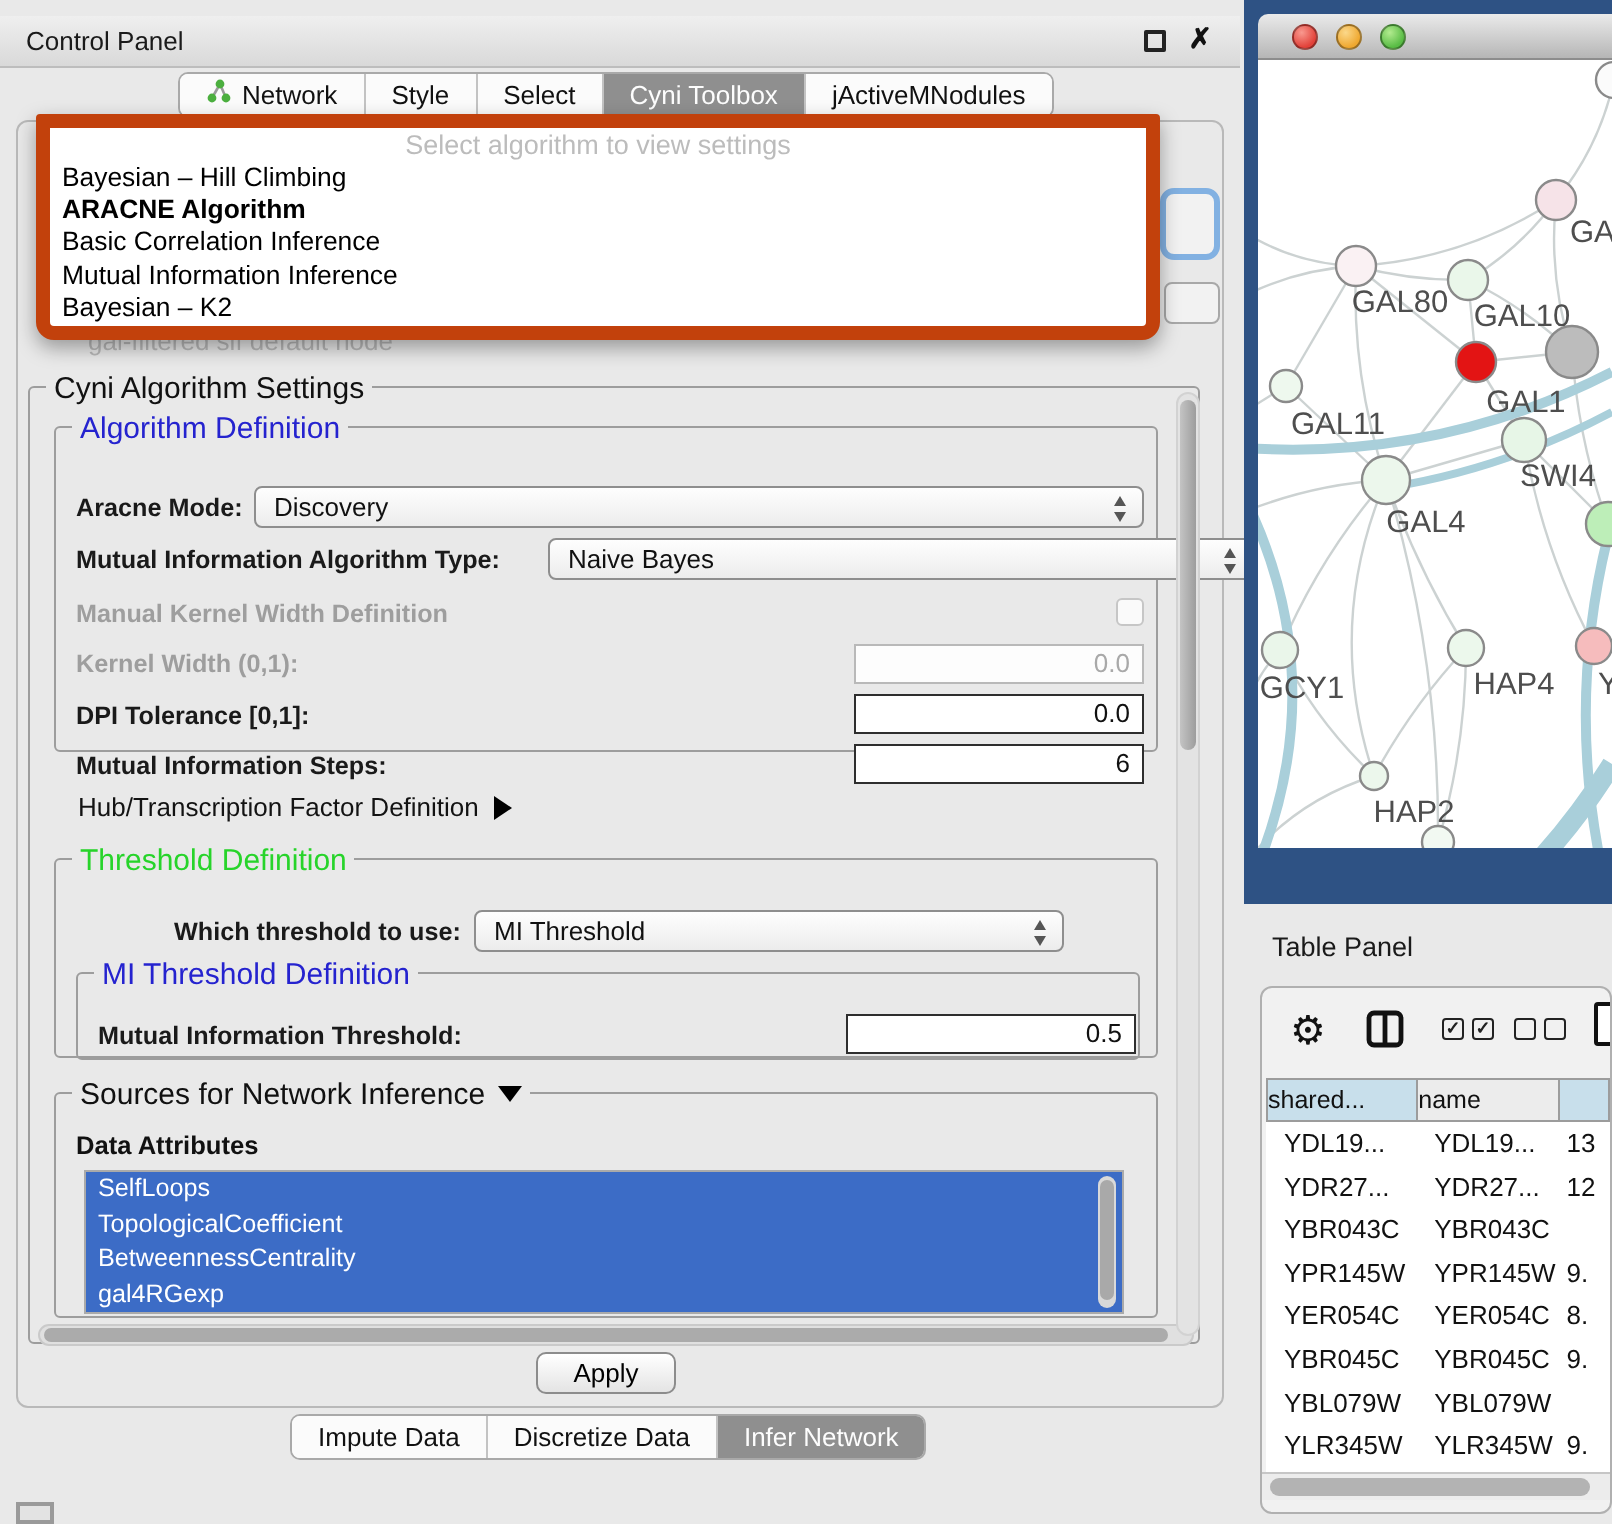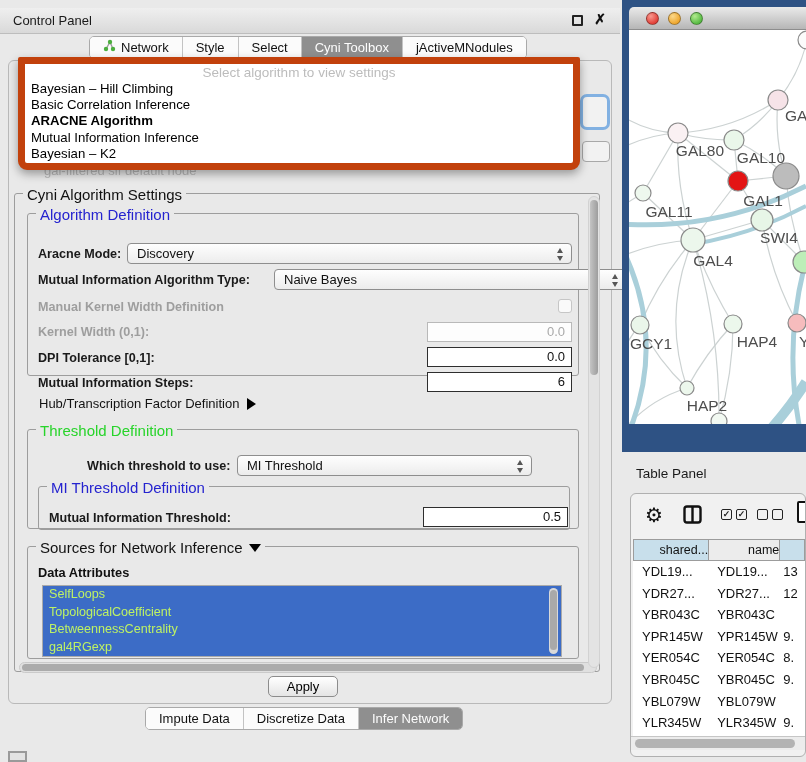--- a/index.html
+++ b/index.html
@@ -83,21 +83,21 @@
   .field.disabled { border:1px solid #b9b9b9; color:#a9a9a9; background:#fdfdfd; }
 
   .chk-disabled { position:absolute; width:14px; height:14px; border:1.5px solid #c6c6c6; border-radius:3px; background:#fafafa; }
 
   .hub-row { position:absolute; left:24px; top:202px; font-size:13px; color:#131313; }
   .tri-right { display:inline-block; width:0; height:0; border-top:6px solid transparent; border-bottom:6px solid transparent; border-left:9px solid #000; margin-left:8px; vertical-align:-2px; }
   .tri-down { display:inline-block; width:0; height:0; border-left:6px solid transparent; border-right:6px solid transparent; border-top:8px solid #000; margin-left:6px; vertical-align:1px; }
 
   .attr-title { position:absolute; left:10px; top:18px; font-size:12.8px; font-weight:bold; }
   .attr-list { position:absolute; left:14px; top:38px; width:520px; height:72px; background:#fff; border:1px solid #aaa; overflow:hidden; }
-  .attr-item { background:#3c6cc6; color:#bef264; font-size:12.6px; line-height:17.6px; padding-left:6px; }
+  .attr-item { background:#3c6cc6; color:#ffffff; font-size:12.6px; line-height:17.6px; padding-left:6px; }
   .attr-vscroll { position:absolute; right:3px; top:2px; width:9px; height:66px; background:#d9d9d9; border-radius:5px; }
   .attr-vthumb { position:absolute; left:1px; top:2px; width:7px; height:60px; background:#a9a9a9; border-radius:4px; }
 
   .hscroll { position:absolute; left:4px; top:468px; width:578px; height:11px; background:#e0e0e0; border:1px solid #cacaca; border-radius:6px; }
   .hthumb { position:absolute; left:2px; top:1px; width:562px; height:7px; background:#ababab; border-radius:4px; }
 
   .settings-vscroll { position:absolute; left:588px; top:196px; width:12px; height:472px; background:#e3e3e3; border-radius:6px; border:1px solid #d2d2d2; }
   .settings-vthumb { position:absolute; left:1px; top:3px; width:8px; height:175px; background:linear-gradient(90deg,#c4c4c4,#9d9d9d); border-radius:4px; }
 
   .apply-btn { position:absolute; left:268px; top:676px; width:70px; height:21px;
@@ -124,21 +124,21 @@
   .tp-toolbar { position:absolute; left:0; top:0; right:0; height:44px; }
   .gear-ic { position:absolute; left:14px; top:9px; font-size:20px; color:#111; }
   .cols-ic { position:absolute; left:52px; top:11px; }
   .cbpair { position:absolute; top:15px; display:flex; gap:4px; }
   .cbpair.checked { left:90px; }
   .cbpair.unchecked { left:126px; }
   .cb { width:11px; height:11px; border:1.5px solid #222; border-radius:2px; font-size:9px; line-height:9px; text-align:center; color:#222; font-weight:bold; }
   .file-ic { position:absolute; left:166px; top:7px; width:16px; height:22px; border:2px solid #111; border-radius:2px; background:#fff; }
 
   .tp-header { position:absolute; left:2px; top:45px; right:0; height:22px; display:flex; font-size:12.5px; }
-  .tp-header .hc { border:1px solid #9c9c9c; border-right:none; line-height:20px; text-align:right; }
+  .tp-header .hc { border:1px solid #9c9c9c; border-right:none; line-height:20px; text-align:left; }
   .tp-header .hc:last-child { border-right:1px solid #9c9c9c; }
   .hc.hl { background:#c8dfeb; }
   .hc.plain { background:#ececec; }
   .c1 { width:76px; } .c2 { width:72px; } .c3 { width:26px; }
 
   .tp-rows { position:absolute; left:2px; top:67px; right:0; height:175px; background:#fff; overflow:hidden; font-size:13px; }
   .tp-row { display:flex; height:21.6px; line-height:21.6px; }
   .tp-row .cell { overflow:hidden; white-space:nowrap; }
   .tp-row .cell.c1 { padding-left:9px; }
   .tp-row .cell.c2 { padding-left:9px; }
@@ -184,22 +184,22 @@
 <div class="cp-frame"></div>
 
 <div class="bg-combo-fragment"></div>
 <div class="bg-gray-fragment"></div>
 <div class="bg-faint-text">gal-filtered sif default node</div>
 
 <div class="dd-popup">
   <div class="dd-placeholder">Select algorithm to view settings</div>
   <div>
       <div class="dd-item">Bayesian – Hill Climbing</div>
+      <div class="dd-item bold">ARACNE Algorithm</div>
       <div class="dd-item">Basic Correlation Inference</div>
-      <div class="dd-item bold">ARACNE Algorithm</div>
       <div class="dd-item">Mutual Information Inference</div>
       <div class="dd-item">Bayesian – K2</div>
       <div class="dd-item">Dream8 DC_TDC Algorithm</div>
     </div>
 </div>
 
 <div class="groupbox settings">
   <span class="legend">Cyni Algorithm Settings</span>
 
   <div class="groupbox alg-def">

